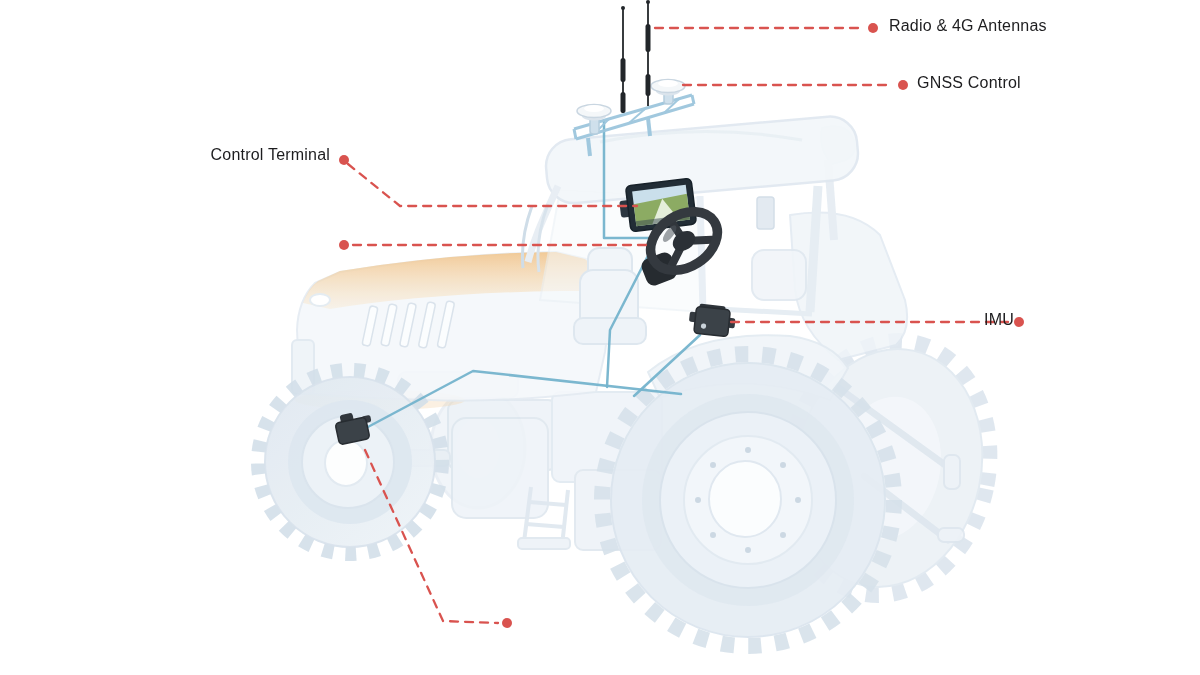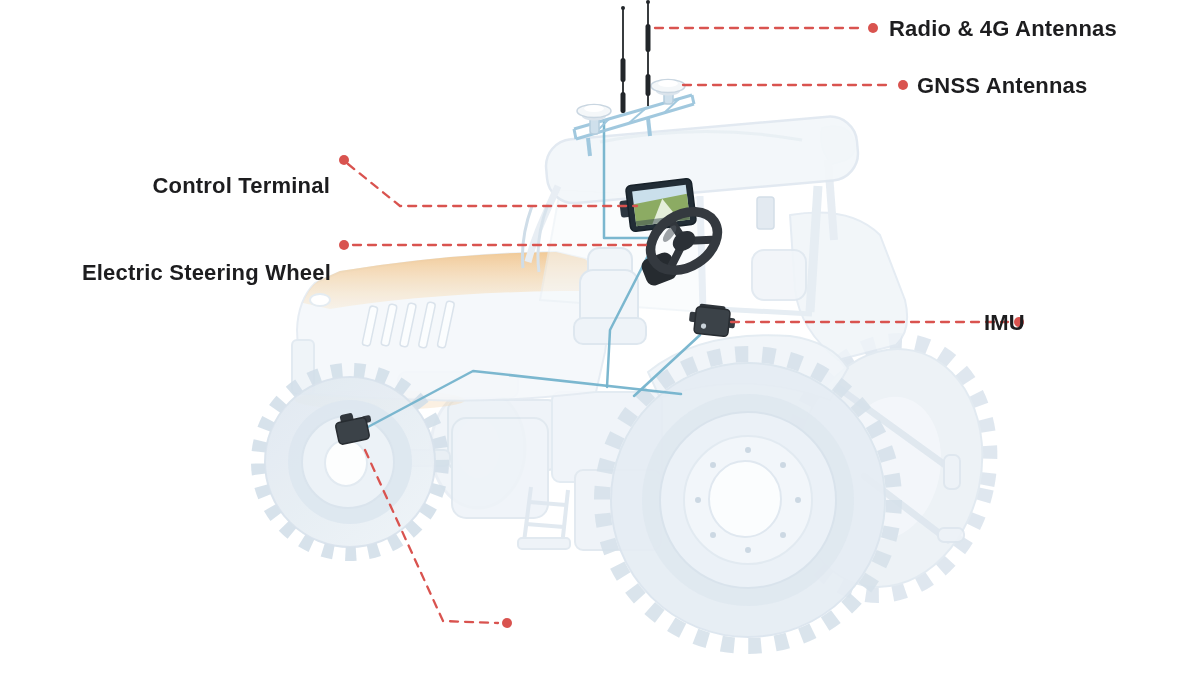--- a/index.html
+++ b/index.html
@@ -3,24 +3,24 @@
 <meta charset="utf-8">
 <style>
   html,body{margin:0;padding:0;background:#fff;}
   .stage{
     position:relative;width:1200px;height:675px;overflow:hidden;
     background:var(--background,#ffffff);
     font-family:"Liberation Sans",sans-serif;
   }
   .stage svg{position:absolute;left:0;top:0;}
   .lbl{
-    position:absolute;font-weight:700;font-size:22px;line-height:1.1;
+    position:absolute;font-weight:400;font-size:16px;line-height:1.1;
     color:var(--label-text,#1d1d1f);white-space:nowrap;letter-spacing:.2px;
   }
-  .lbl.right{text-align:right;margin-top:28px;}
+  .lbl.right{text-align:right;}
   .leader{stroke:var(--accent,#d9534f);stroke-width:2.3;stroke-dasharray:8 7;fill:none;stroke-linecap:round;}
   .dot{fill:var(--accent,#d9534f);stroke:none;}
   .cable{stroke:var(--cable,#74b3cc);stroke-width:2.5;fill:none;stroke-linecap:round;stroke-linejoin:round;opacity:.95;}
   .ghost{stroke-linejoin:round;}
 </style>
 </head>
 <body>
 
 <div class="stage">
 
@@ -239,21 +239,20 @@
       </g>
       <g>
         <path class="leader" d="M365,450 L443,621 L498,623"></path>
         <circle class="dot" cx="507" cy="623" r="5"></circle>
       </g>
     </g>
   </svg>
 
   <div class="lbl" style="left:889px;top:17px">Radio &amp; 4G Antennas</div>
 
-  <div class="lbl" style="left:917px;top:74px">GNSS Antennas</div>
+  <div class="lbl" style="left:917px;top:74px">GNSS Control</div>
 
   <div class="lbl right" style="right:870px;top:146px">Control Terminal</div>
 
-  <div class="lbl right" style="right:869px;top:233px">Electric Steering Wheel</div>
 
   <div class="lbl" style="left:984px;top:311px">IMU</div>
 
 </div>
 
 </body></html>

